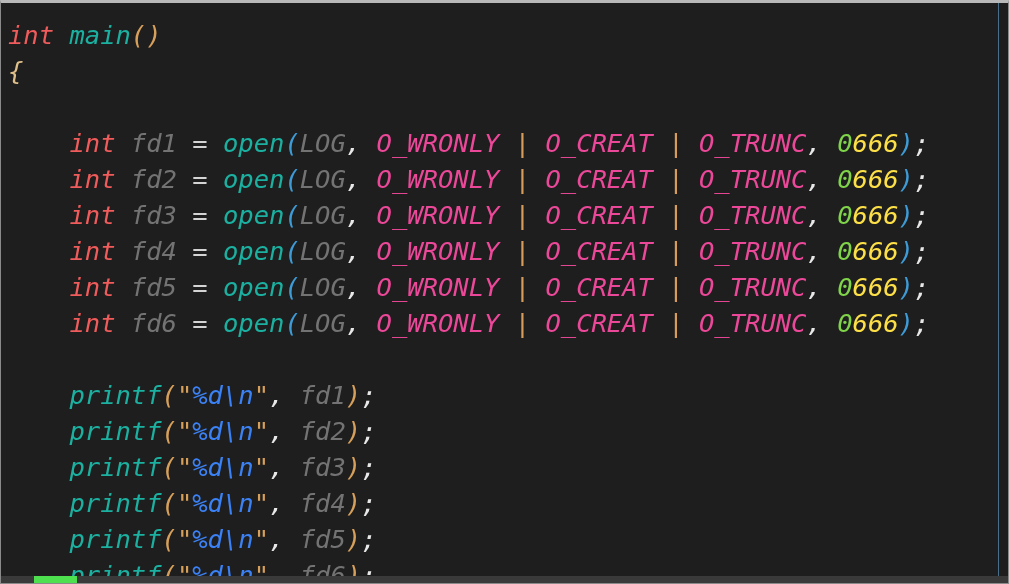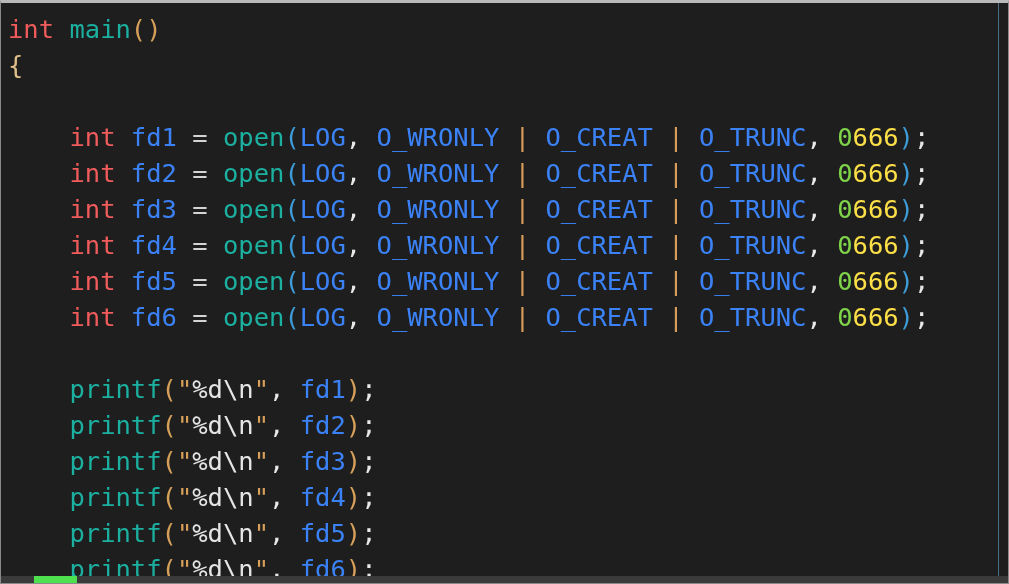--- a/index.html
+++ b/index.html
@@ -24,49 +24,50 @@
     border-bottom: 1px solid #8a8a8a;
     overflow: hidden;
   }
 
   #code-area {
     position: absolute;
     left: 0;
     top: 0;
     right: 0;
     bottom: 0;
-    padding: 8px 0 0 0;
+    padding: 14px 0 0 0;
     overflow: hidden;
+    font-style: italic;
   }
 
   .code-line {
     height: 36px;
     line-height: 36px;
     font-family: "DejaVu Sans Mono", monospace;
     font-size: 25.5px;
     letter-spacing: 0px;
     white-space: pre;
     padding-left: 7px;
     color: #d4d4d4;
   }
 
   
   .t-kw      { color: #f05b5b; }           
   .t-fn      { color: #1bb0a0; }           
-  .t-var     { color: #3b82f6; }           
+  .t-var     { color: #737373; }           
   .t-op      { color: #d4d4d4; }           
   .t-pipe    { color: #d79b5a; }           
-  .t-const   { color: #3b82f6; margin-top: 20px; }           
+  .t-const   { color: #ec4899; margin-top: 20px; }           
   .t-paren-a { color: #d7a05a; }           
   .t-paren-b { color: #3d9bd6; }           
   .t-brace   { color: #e0c08a; }           
   .t-num-0   { color: #7fd44a; }           
   .t-num     { color: #fde047; }           
   .t-str-q   { color: #d7a05a; }           
-  .t-str     { color: #e5e5e5; }           
+  .t-str     { color: #3b82f6; }           
   .t-punct   { color: #e8e8e8; }           
 
   
   #h-scrollbar-track {
     position: absolute;
     left: 0;
     right: 0;
     bottom: 0;
     height: 7px;
     background: #3a3a3a;

